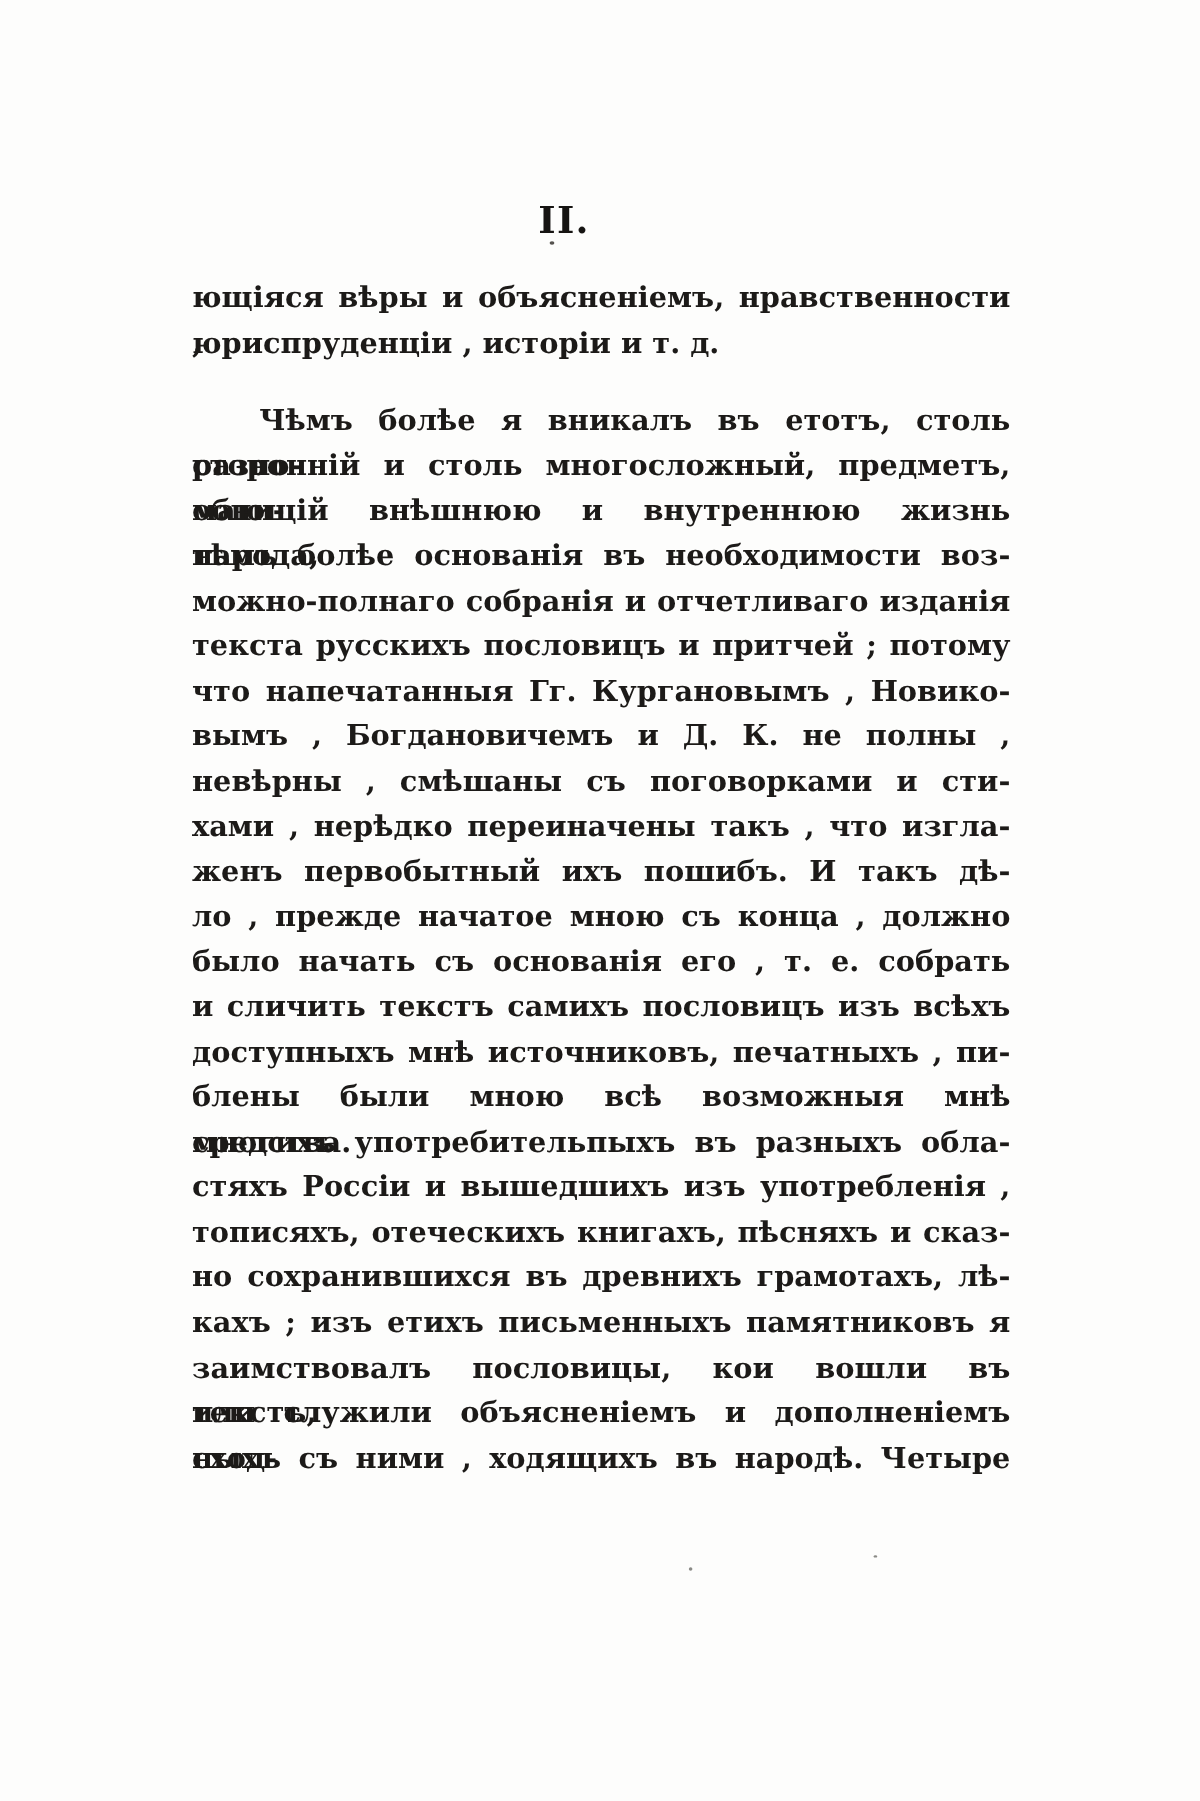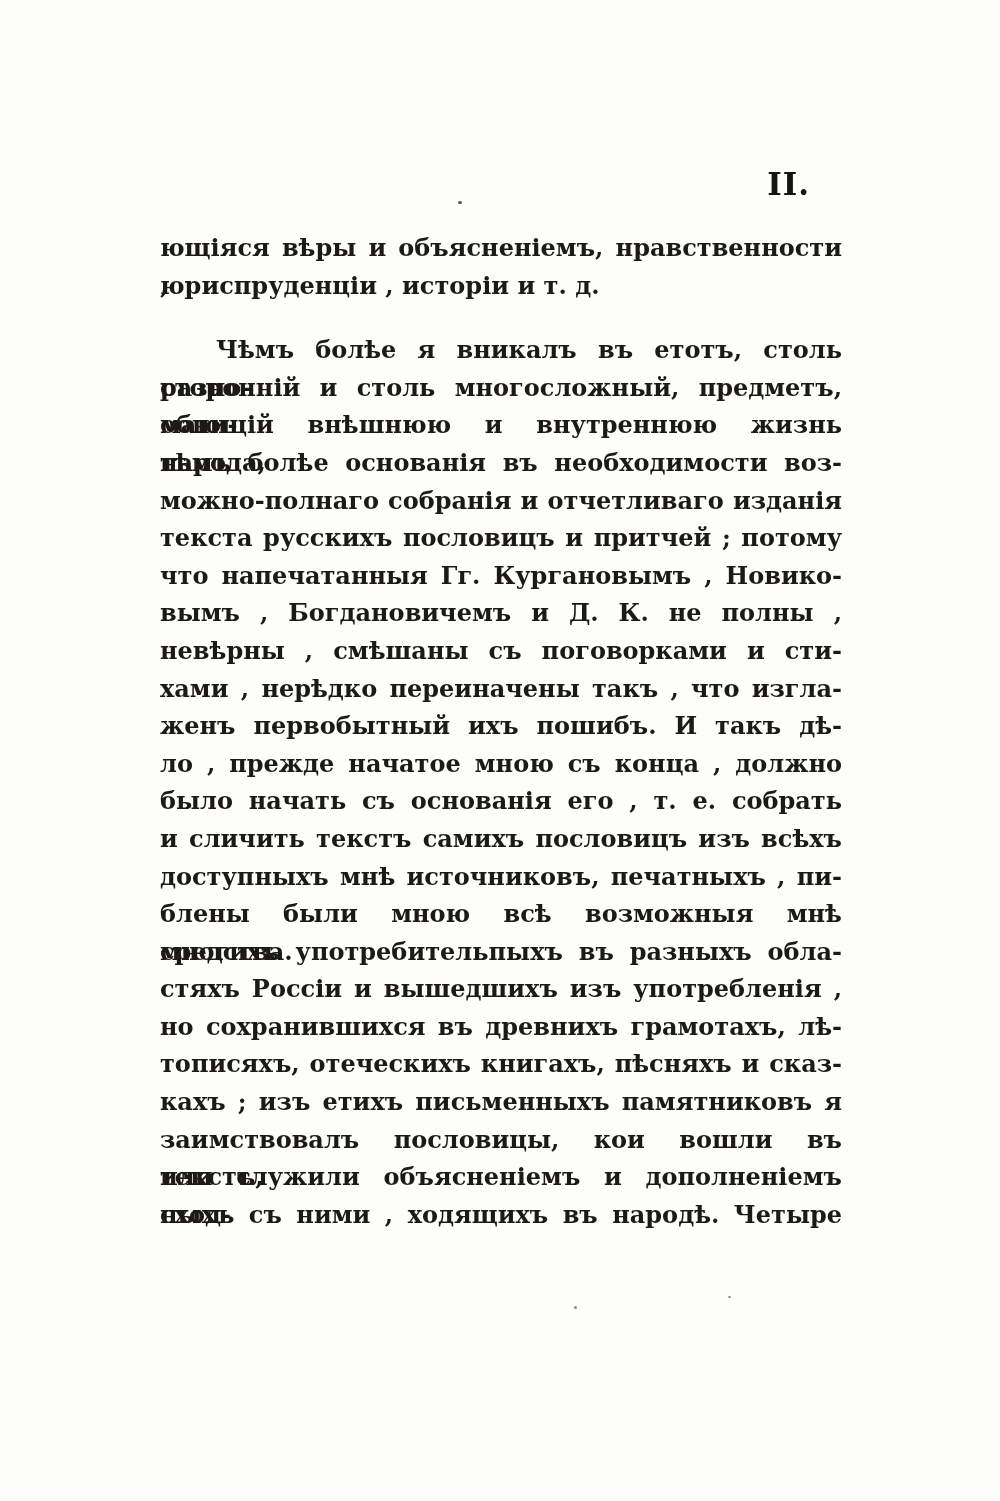--- a/index.html
+++ b/index.html
@@ -18,21 +18,21 @@
     width: 1000px;
     height: 1501px;
     background: #fdfdfc;
     color: #1c1a18;
   }
   .section-heading {
     position: absolute;
     top: 166px;
     left: 130px;
     width: 680px;
-    text-align: right;
+    text-align: center;
     font-size: 31px;
     font-weight: 700;
     letter-spacing: 1px;
     color: #161412;
   }
   .text-block {
     position: absolute;
     top: 229px;
     left: 160px;
     width: 682px;
@@ -97,22 +97,22 @@
       <span>женъ первобытный ихъ </span><span class="it">пошибъ</span><span>. И такъ дѣ-</span>
     </div>
 
     <div class="line">ло , прежде начатое мною съ конца , должно</div>
     <div class="line">было начать съ основанія его , т. е. собрать</div>
     <div class="line">и сличить текстъ самихъ пословицъ изъ всѣхъ</div>
     <div class="line">доступныхъ мнѣ источниковъ, печатныхъ , пи-</div>
     <div class="line">блены были мною всѣ возможныя мнѣ средства.</div>
     <div class="line">многихъ употребительпыхъ въ разныхъ обла-</div>
     <div class="line">стяхъ Россіи и вышедшихъ изъ употребленія ,</div>
+    <div class="line">тописяхъ, отеческихъ книгахъ, пѣсняхъ и сказ-</div>
     <div class="line">но сохранившихся въ древнихъ грамотахъ, лѣ-</div>
-    <div class="line">тописяхъ, отеческихъ книгахъ, пѣсняхъ и сказ-</div>
     <div class="line">кахъ ; изъ етихъ письменныхъ памятниковъ я</div>
     <div class="line">заимствовалъ пословицы, кои вошли въ текстъ,</div>
     <div class="line">или служили объясненіемъ и дополненіемъ сход-</div>
     <div class="line">ныхъ съ ними , ходящихъ въ народѣ. Четыре</div>
   </div>
 
   <span class="speck speck-b"></span>
   <span class="speck speck-c"></span>
 
 </div>

